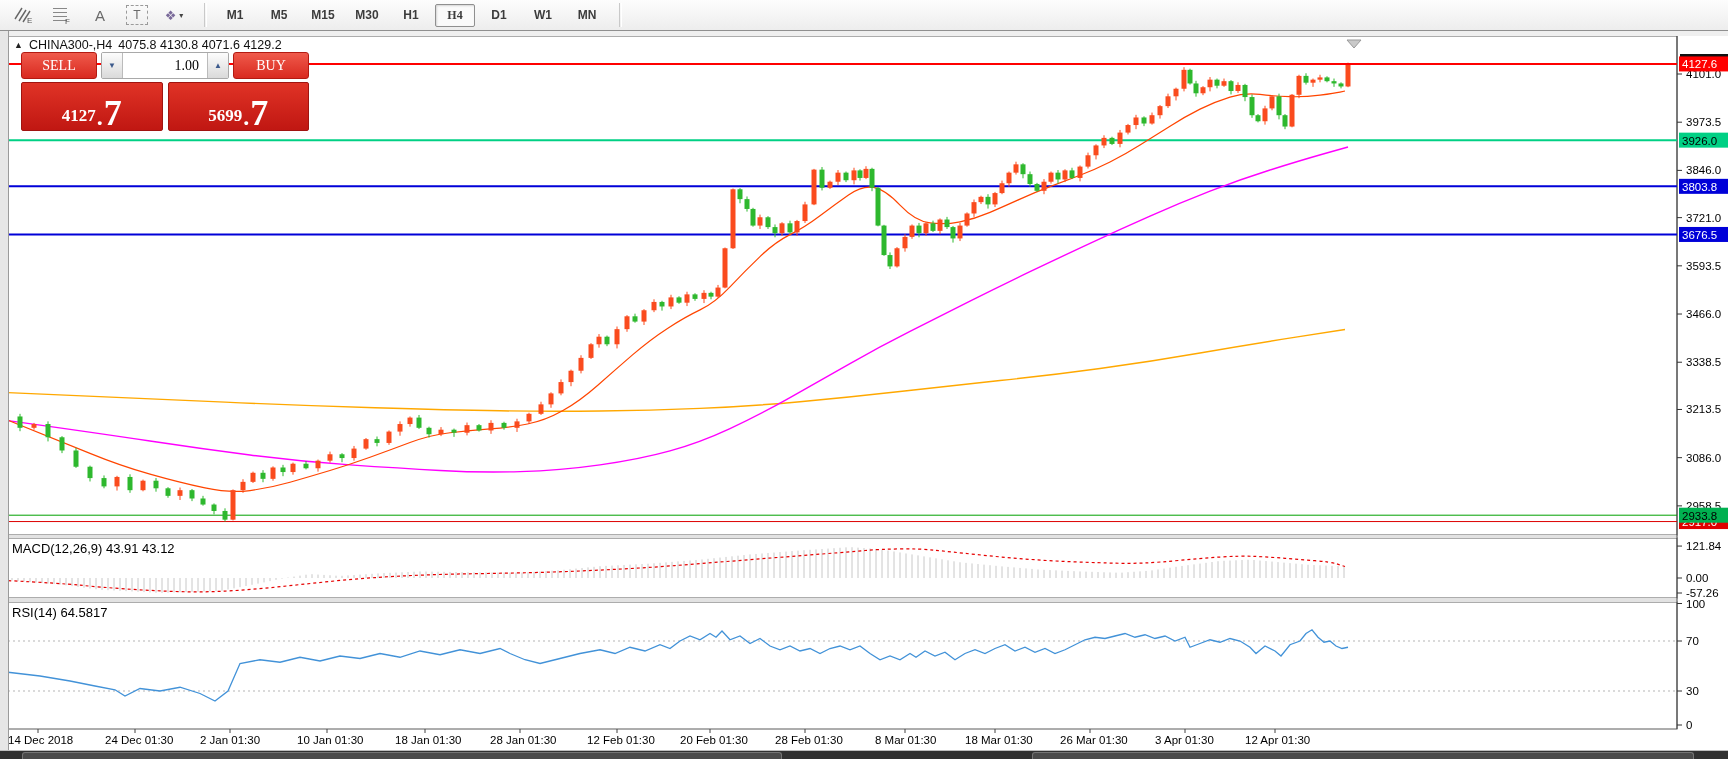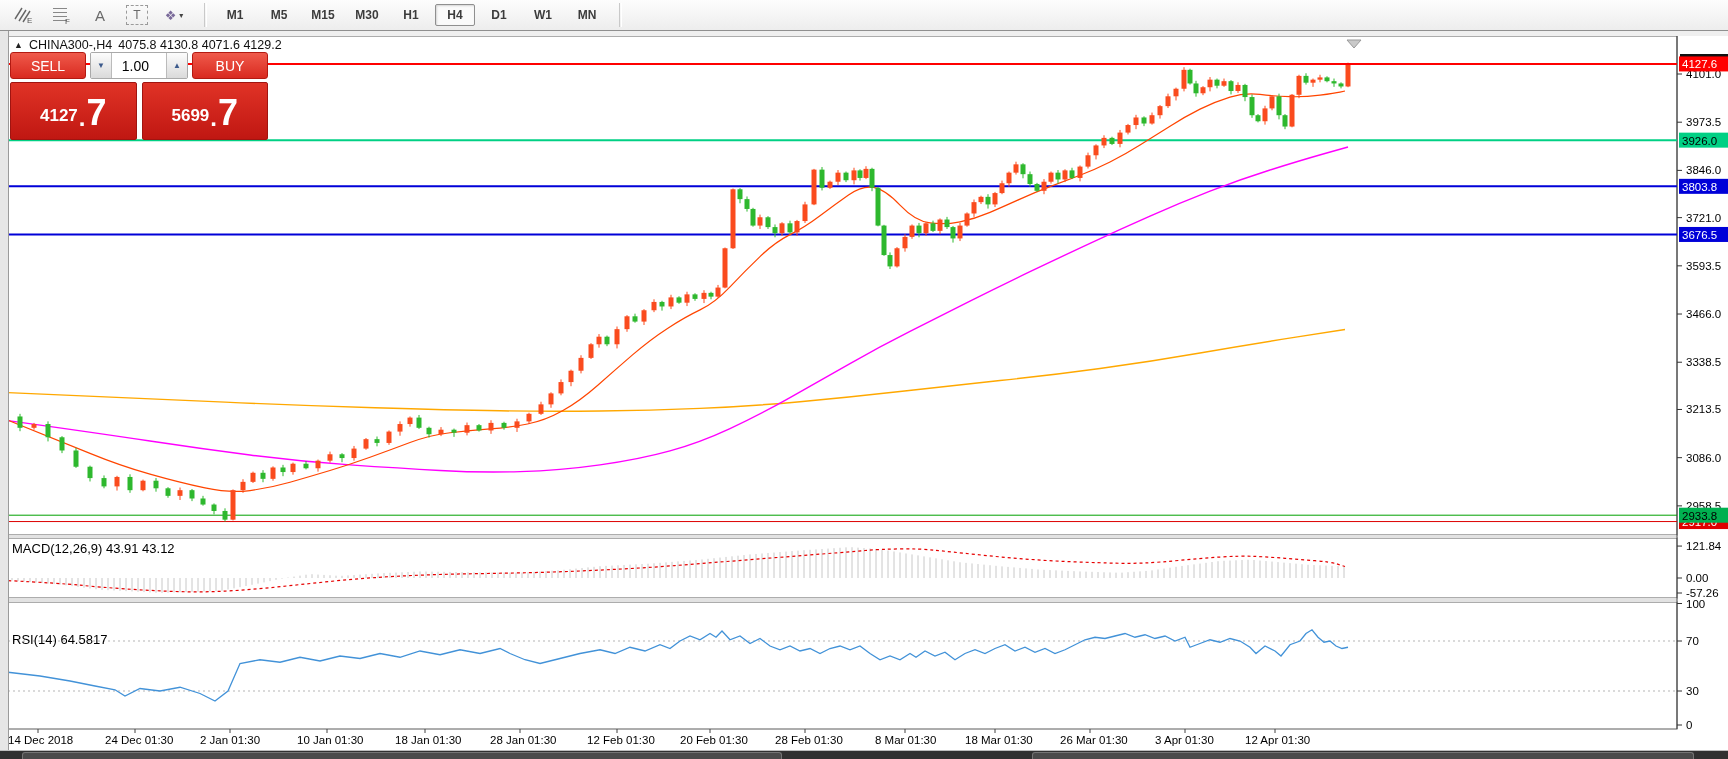--- a/index.html
+++ b/index.html
@@ -8,42 +8,42 @@
     background:linear-gradient(#fdfdfd,#ededed);border-bottom:1px solid #8f8f8f;
     display:flex;align-items:center;z-index:30;}
   .tool-icons{display:flex;align-items:center;gap:14px;padding:0 12px;}
   .ticon{width:24px;height:22px;display:flex;align-items:center;justify-content:center;
     color:#555;font-size:13px;position:relative;cursor:default;}
   .ticon svg{display:block}
   .tsep{width:1px;height:24px;border-left:1px solid #c9c9c9;border-right:1px solid #fff;margin:0 6px;}
   .tf-group{display:flex;align-items:center;}
   .tf-btn{min-width:26px;padding:3px 6px;margin:8px 2px;font-size:12px;font-weight:bold;color:#3c3c3c;
     text-align:center;border:1px solid transparent;border-radius:2px;}
-  .tf-btn.active{background:#fafafa;border:1px solid #8f8f8f;box-shadow:inset 1px 1px 2px rgba(0,0,0,.15);}
+  .tf-btn.active{background:#fafafa;border:1px solid #8f8f8f;box-shadow:inset 1px 1px 2px rgba(0,0,0,.15);font-family:Liberation Serif, serif;}
   .chart-frame-left{position:absolute;left:0;top:31px;width:8px;height:728px;background:#e6e6e6;
     border-right:1px solid #9a9a9a;z-index:5;}
   .chart-topstrip{position:absolute;left:0;top:31px;width:1728px;height:5px;background:#efefef;z-index:4;}
   #plot{position:absolute;left:0;top:0;z-index:1;}
   .symbol-line{position:absolute;left:14px;top:38px;z-index:20;font-size:12.5px;color:#101010;
     display:flex;align-items:center;gap:6px;}
   .symbol-line .arr{font-size:9px;color:#222;}
-  .trade-panel{position:absolute;left:10px;top:52px;width:258px;z-index:25;}
+  .trade-panel{position:absolute;left:21px;top:52px;width:288px;z-index:25;font-family:Liberation Serif, serif;}
   .tp-row1{display:flex;gap:4px;height:27px;}
   .btn-trade{flex:0 0 74px;background:linear-gradient(#ef5a4b,#d92a20);color:#fff;font-size:14px;
     display:flex;align-items:center;justify-content:center;border-radius:3px;border:1px solid #b31a12;}
   .vol-spin{flex:1;display:flex;background:#fff;border:1px solid #a9a9a9;border-radius:2px;overflow:hidden;}
   .spin-btn{width:20px;background:linear-gradient(#fcfcfc,#dadada);color:#3c5a8c;font-size:8px;
     display:flex;align-items:center;justify-content:center;}
   .spin-btn.left{border-right:1px solid #bbb;}
   .spin-btn.right{border-left:1px solid #bbb;}
-  .vol-val{flex:1;display:flex;align-items:center;justify-content:flex-end;padding-right:17px;
+  .vol-val{flex:1;display:flex;align-items:center;justify-content:flex-end;padding-right:8px;
     font-size:14px;color:#000;}
   .tp-row2{display:flex;gap:5px;margin-top:3px;}
   .price-box{flex:1;height:44px;background:linear-gradient(#e03326,#c01712);border:1px solid #a01410;
-    color:#fff;display:flex;align-items:flex-end;justify-content:center;border-radius:2px;padding-bottom:12px;}
+    color:#fff;display:flex;align-items:flex-end;justify-content:center;border-radius:2px;padding-bottom:3px;}
   .pb-int{font-size:17px;font-weight:bold;line-height:1;margin-bottom:3px;}
   .pb-dot{font-size:24px;font-weight:bold;line-height:.8;margin:0 1px;}
   .pb-dec{font-size:36px;font-weight:bold;line-height:.78;}
   .pane-label{position:absolute;z-index:20;font-size:13px;color:#000;}
   .bottom-bar{position:absolute;left:0;top:750px;width:1728px;height:9px;background:#303030;
     border-top:1px solid #bdbdbd;z-index:6;}
   .bb-seg{position:absolute;top:1px;height:7px;background:#4a4a4a;border:1px solid #757575;border-bottom:none;
     border-radius:3px 3px 0 0;}
 </style>
 </head>
@@ -748,18 +748,18 @@
     </div>
     <div class="price-box">
       <span class="pb-int">5699</span>
       <span class="pb-dot">.</span>
       <span class="pb-dec">7</span>
     </div>
   </div>
 </div>
 
 <div class="pane-label" style="left:12px;top:541px;">MACD(12,26,9) 43.91 43.12</div>
-<div class="pane-label" style="left:12px;top:605px;margin-top:27px;">RSI(14) 64.5817</div>
+<div class="pane-label" style="left:12px;top:605px;">RSI(14) 64.5817</div>
 
 <div class="bottom-bar">
   <div class="bb-seg" style="left:22px;width:758px;"></div>
   <div class="bb-seg" style="left:1032px;width:660px;"></div>
 </div>
 
 </body></html>

